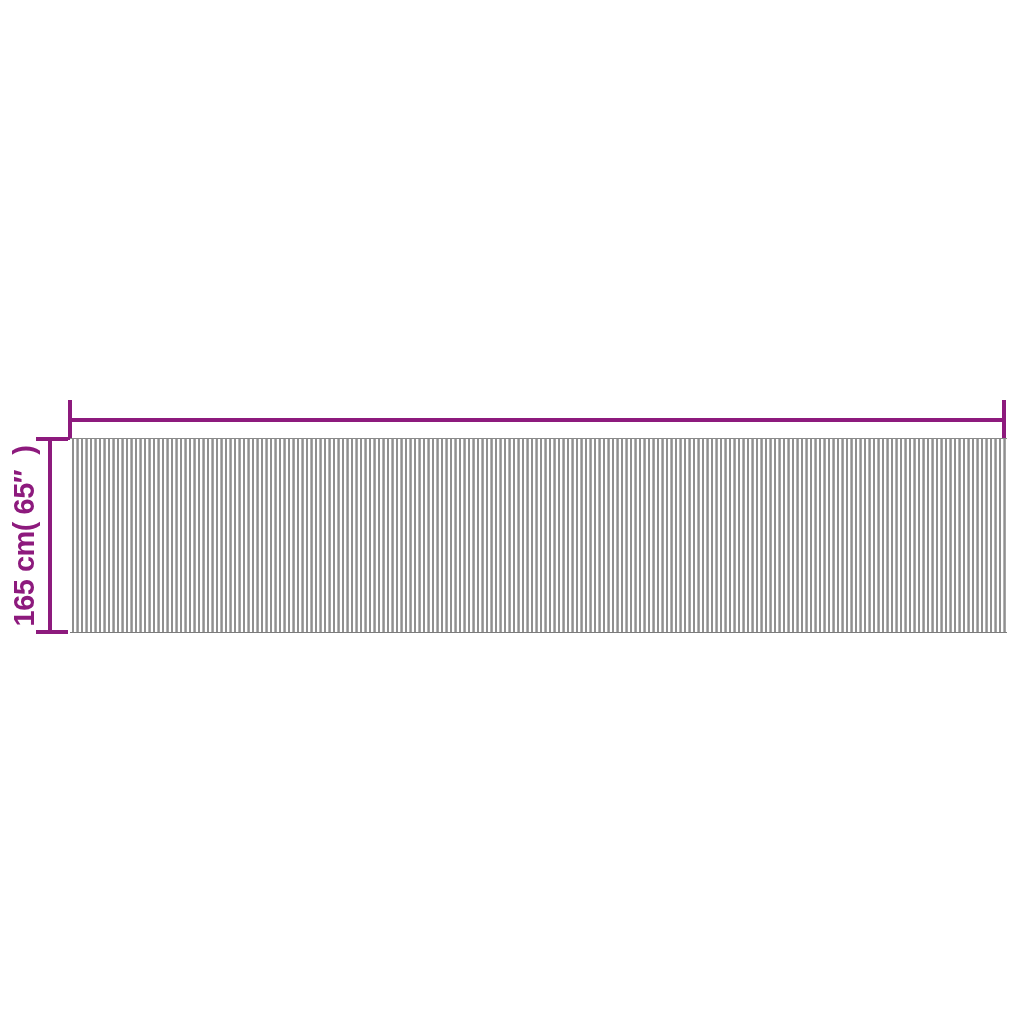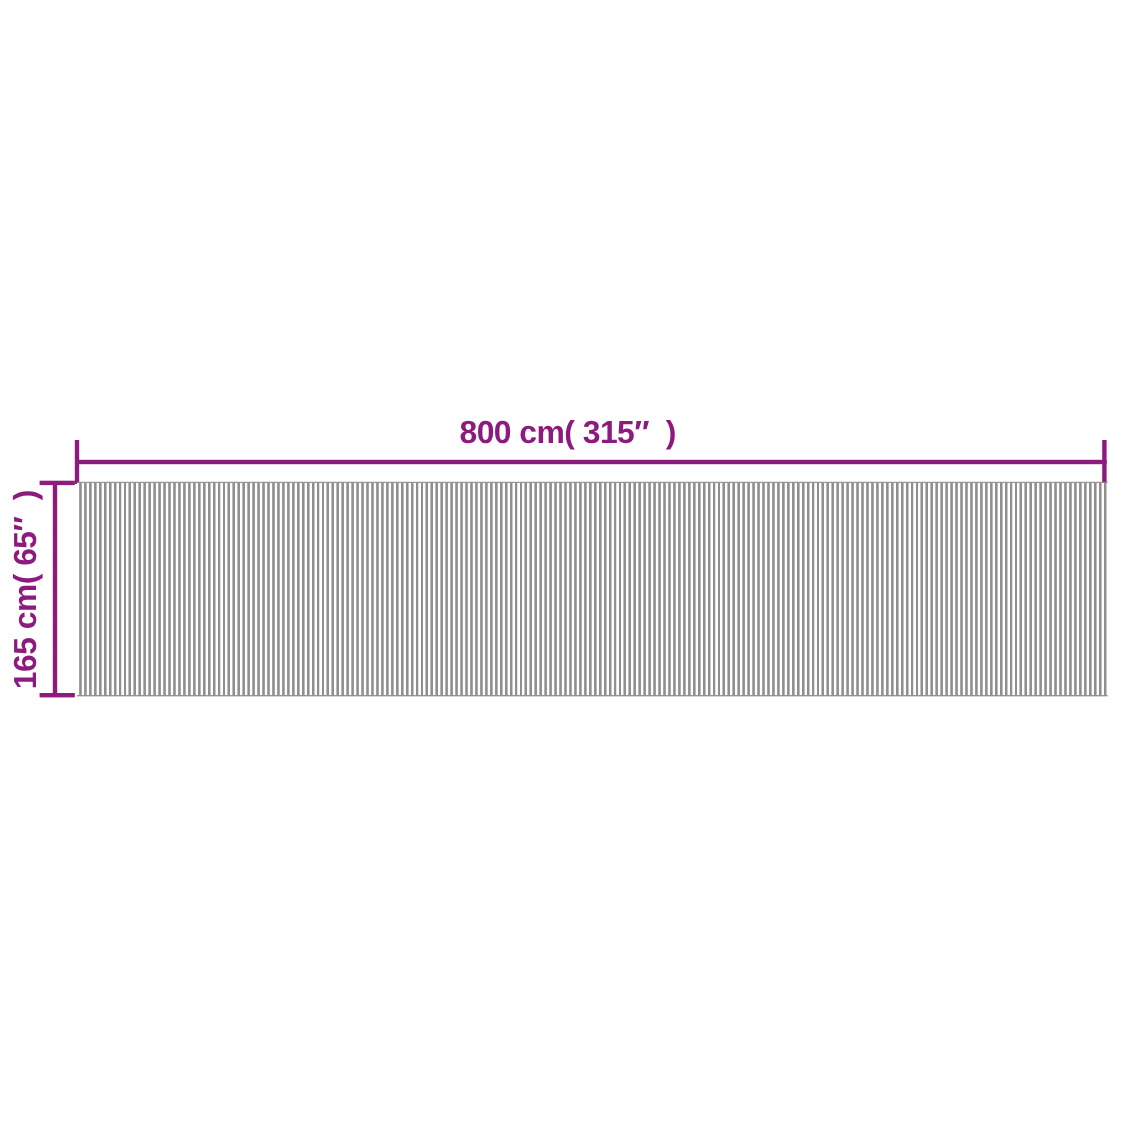--- a/index.html
+++ b/index.html
@@ -75,21 +75,20 @@
       var(--stripe-mid)   4.4px,
       var(--stripe-light) 4.5px
     );
   }
 </style>
 </head>
 <body>
 
 <div class="canvas">
 
-  <div class="dim-label h-label">800 cm( 315″  )</div>
   <div class="dim h-line"></div>
   <div class="dim h-tick-left"></div>
   <div class="dim h-tick-right"></div>
 
   <div class="dim-label v-label">165 cm( 65″  )</div>
   <div class="dim v-line"></div>
   <div class="dim v-tick-top"></div>
   <div class="dim v-tick-bot"></div>
 
   <div class="mat"></div>

